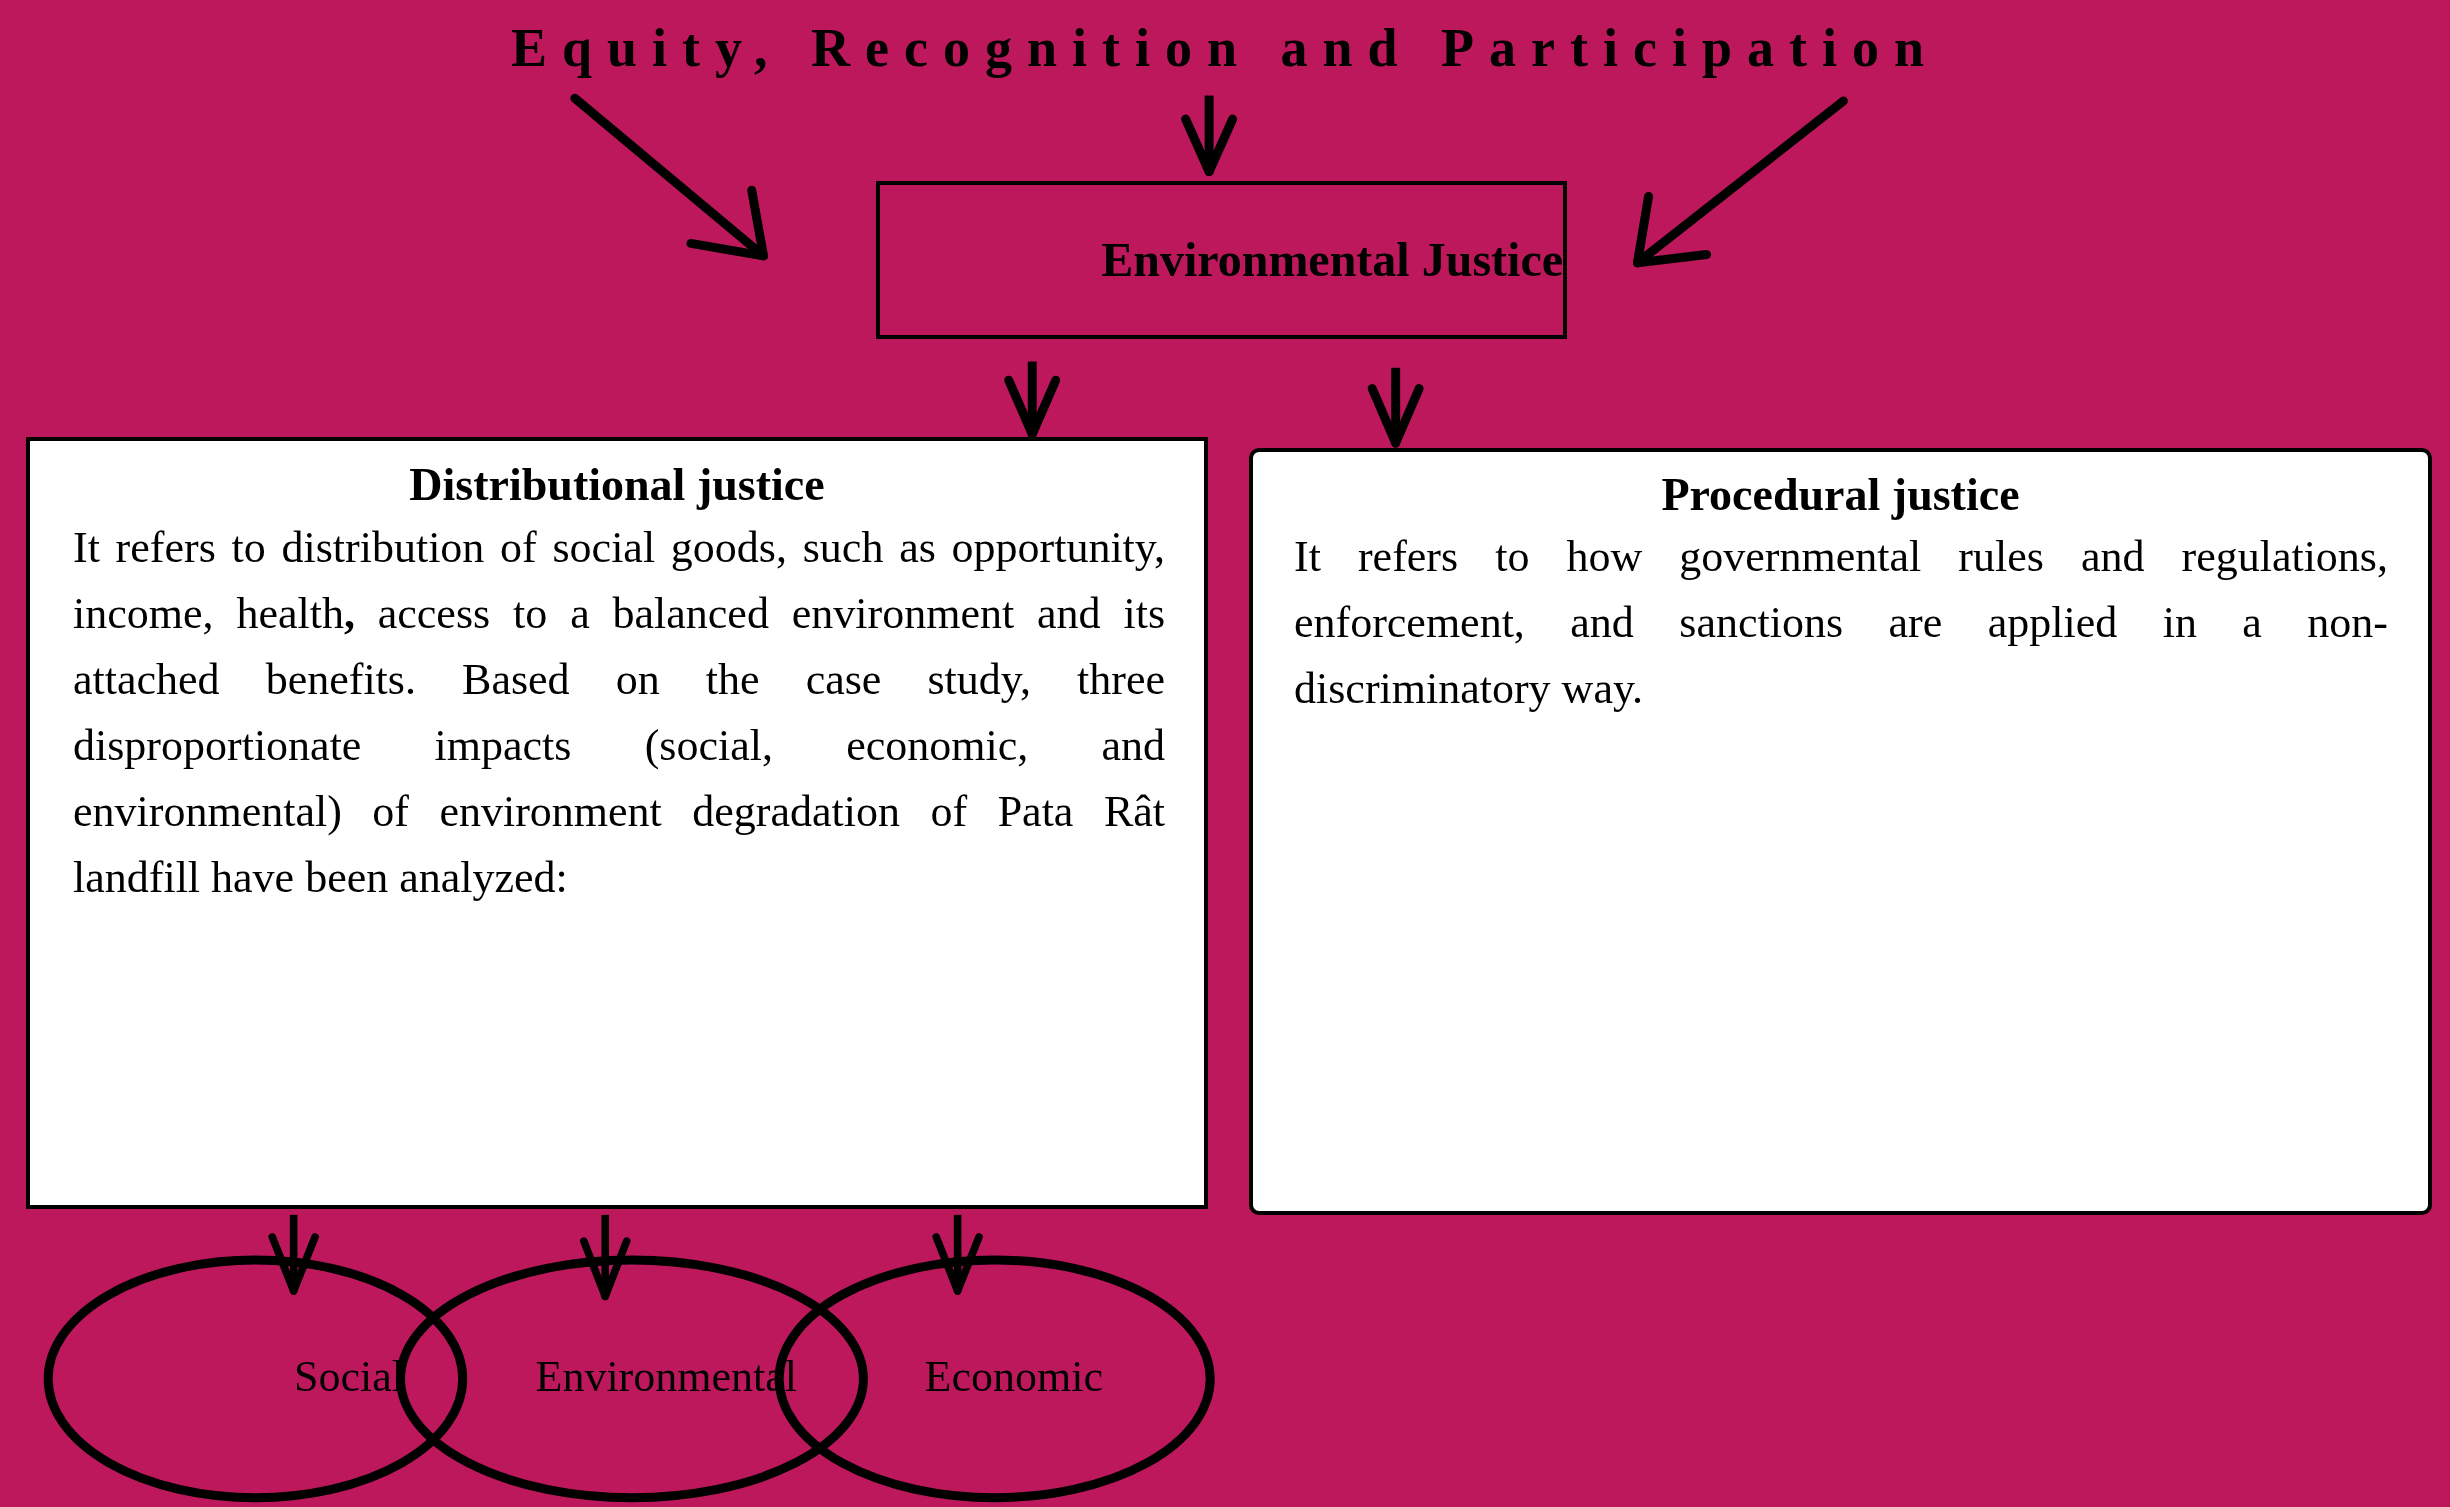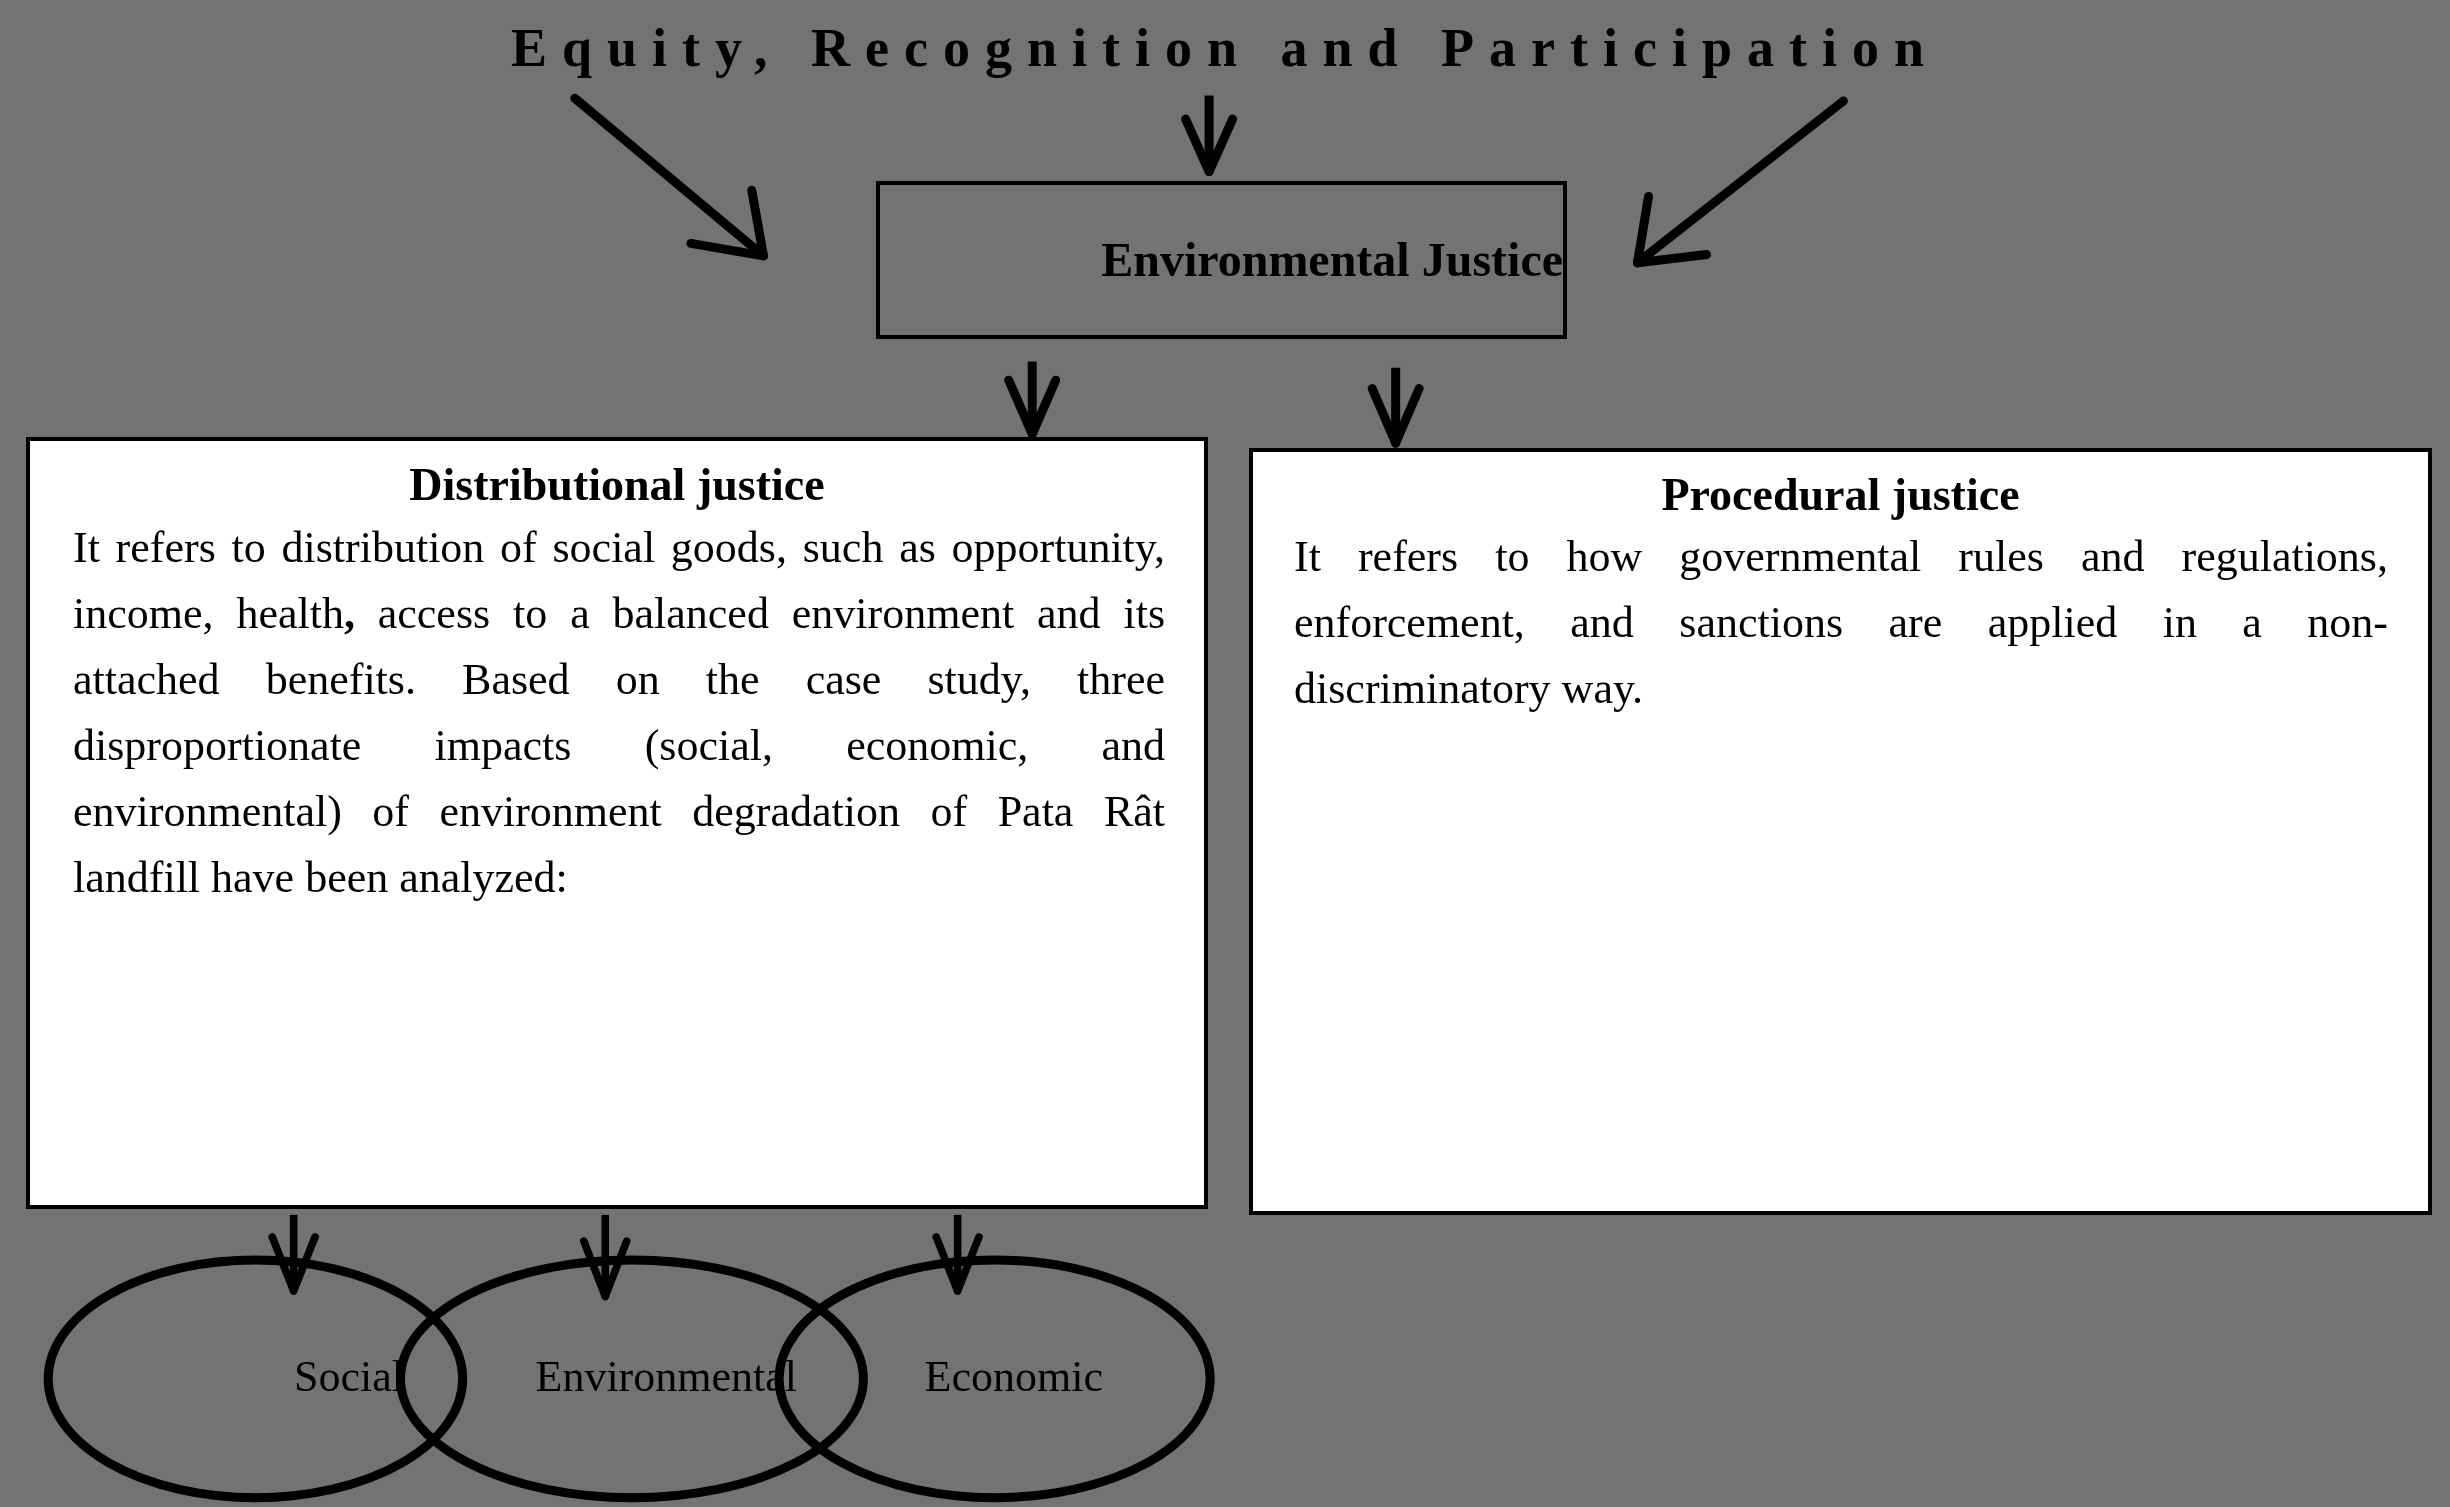--- a/index.html
+++ b/index.html
@@ -4,21 +4,21 @@
 <style>
   html, body {
     margin: 0;
     padding: 0;
     background: #ffffff;
   }
   #page {
     position: relative;
     width: 2450px;
     height: 1508px;
-    background: #737373;
+    background: #be185d;
     overflow: hidden;
     font-family: "Liberation Serif", "DejaVu Serif", serif;
     color: #000000;
   }
 
   
   #title {
     position: absolute;
     left: 0;
     top: 21px;
@@ -61,20 +61,21 @@
     left: 26px;
     top: 437px;
     width: 1182px;
     height: 772px;
   }
   #proc-box {
     left: 1249px;
     top: 448px;
     width: 1183px;
     height: 767px;
+    border-radius: 10px;
   }
   .desc-heading {
     text-align: center;
     font-size: 46px;
     font-weight: bold;
     line-height: 1.15;
     margin: 18px 0 2.8px 0;
   }
   #proc-box .desc-heading { margin-top: 16.6px; }
   .desc-body {

